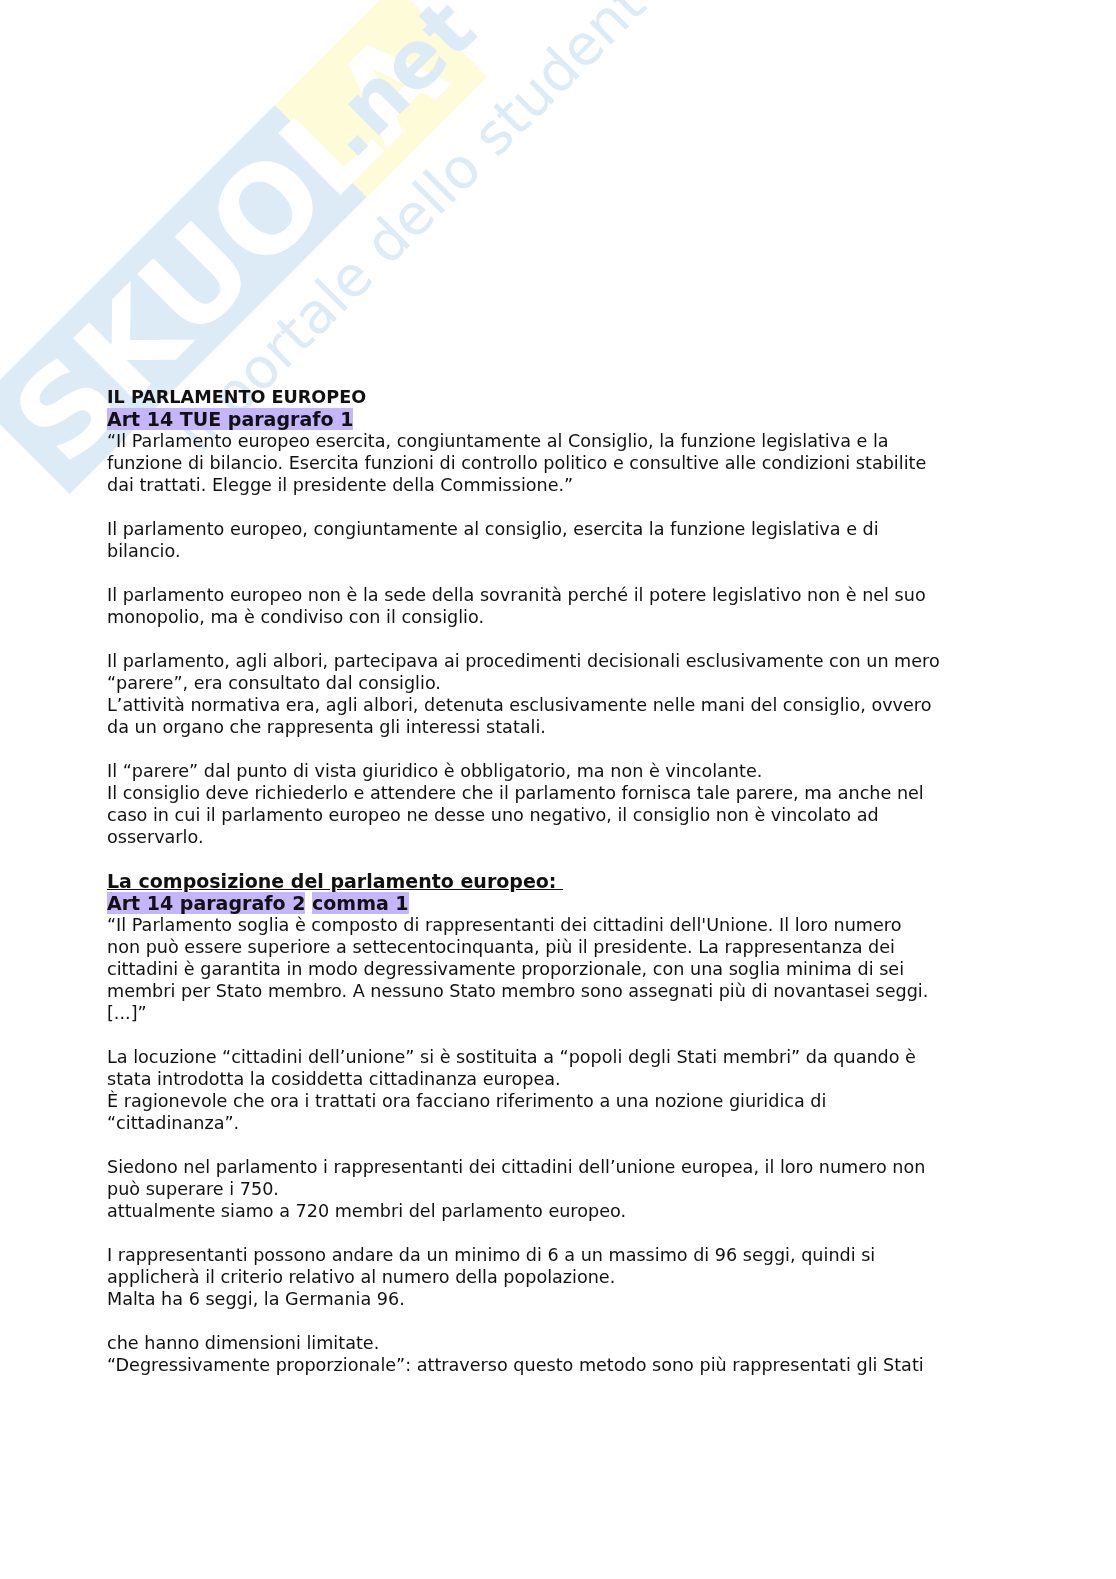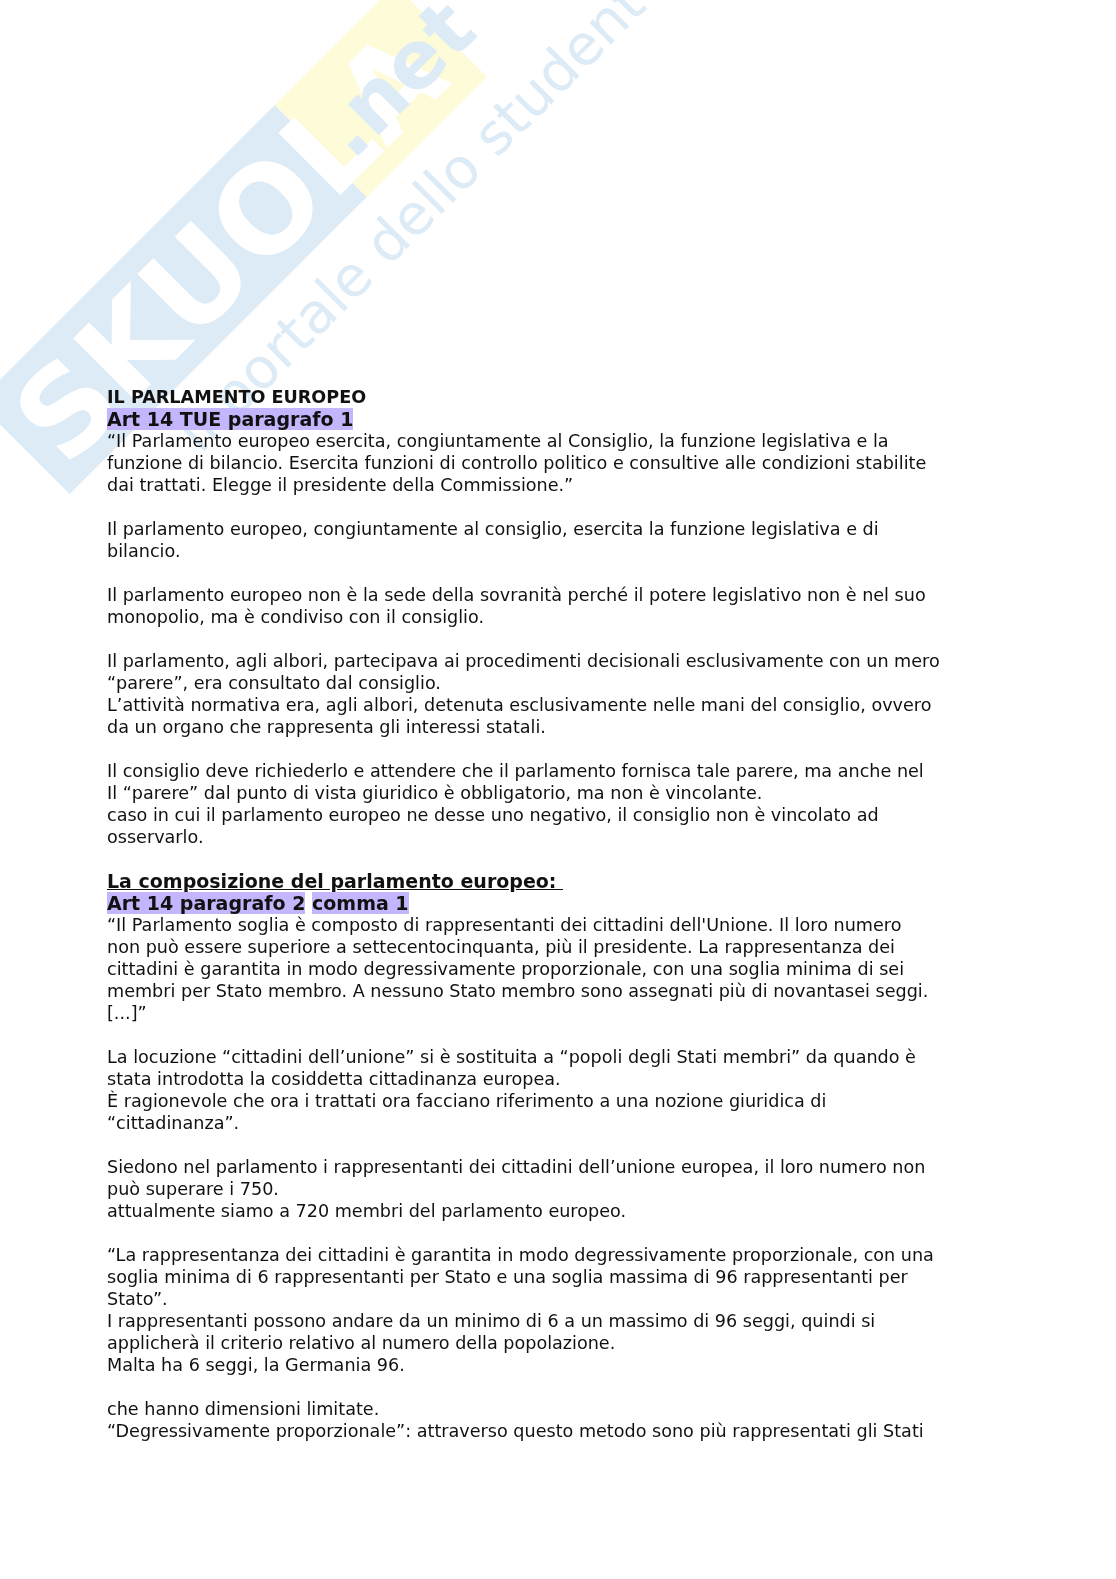--- a/index.html
+++ b/index.html
@@ -112,22 +112,22 @@
 
   <p>
     <span class="line" style="display:block">Il parlamento, agli albori, partecipava ai procedimenti decisionali esclusivamente con un mero</span>
     <span class="line" style="display:block">“parere”, era consultato dal consiglio.</span>
     <span class="line" style="display:block">L’attività normativa era, agli albori, detenuta esclusivamente nelle mani del consiglio, ovvero</span>
     <span class="line" style="display:block">da un organo che rappresenta gli interessi statali.</span>
   </p>
   <div class="gap"></div>
 
   <p>
+    <span class="line" style="display:block">Il “parere” dal punto di vista giuridico è obbligatorio, ma non è vincolante.</span>
     <span class="line" style="display:block">Il consiglio deve richiederlo e attendere che il parlamento fornisca tale parere, ma anche nel</span>
-    <span class="line" style="display:block">Il “parere” dal punto di vista giuridico è obbligatorio, ma non è vincolante.</span>
     <span class="line" style="display:block">caso in cui il parlamento europeo ne desse uno negativo, il consiglio non è vincolato ad</span>
     <span class="line" style="display:block">osservarlo.</span>
   </p>
   <div class="gap"></div>
 
   <div class="underline">La composizione del parlamento europeo: </div>
   <div class="heading-line">
     <span class="hl">Art 14 paragrafo 2</span>
     <span class="hl">comma 1</span>
   </div>
@@ -149,25 +149,20 @@
   </p>
   <div class="gap"></div>
 
   <p>
     <span class="line" style="display:block">Siedono nel parlamento i rappresentanti dei cittadini dell’unione europea, il loro numero non</span>
     <span class="line" style="display:block">può superare i 750.</span>
     <span class="line" style="display:block">attualmente siamo a 720 membri del parlamento europeo.</span>
   </p>
   <div class="gap"></div>
 
-  <div class="quote">
-    <div class="line">“La rappresentanza dei cittadini è garantita in modo degressivamente proporzionale, con una</div>
-    <div class="line">soglia minima di 6 rappresentanti per Stato e una soglia massima di 96 rappresentanti per</div>
-    <div class="line">Stato”.</div>
-  </div>
   <p>
     <span class="line" style="display:block">I rappresentanti possono andare da un minimo di 6 a un massimo di 96 seggi, quindi si</span>
     <span class="line" style="display:block">applicherà il criterio relativo al numero della popolazione.</span>
     <span class="line" style="display:block">Malta ha 6 seggi, la Germania 96.</span>
   </p>
   <div class="gap"></div>
 
   <p>
     <span class="line" style="display:block">che hanno dimensioni limitate.</span>
     <span class="line" style="display:block">“Degressivamente proporzionale”: attraverso questo metodo sono più rappresentati gli Stati</span>

